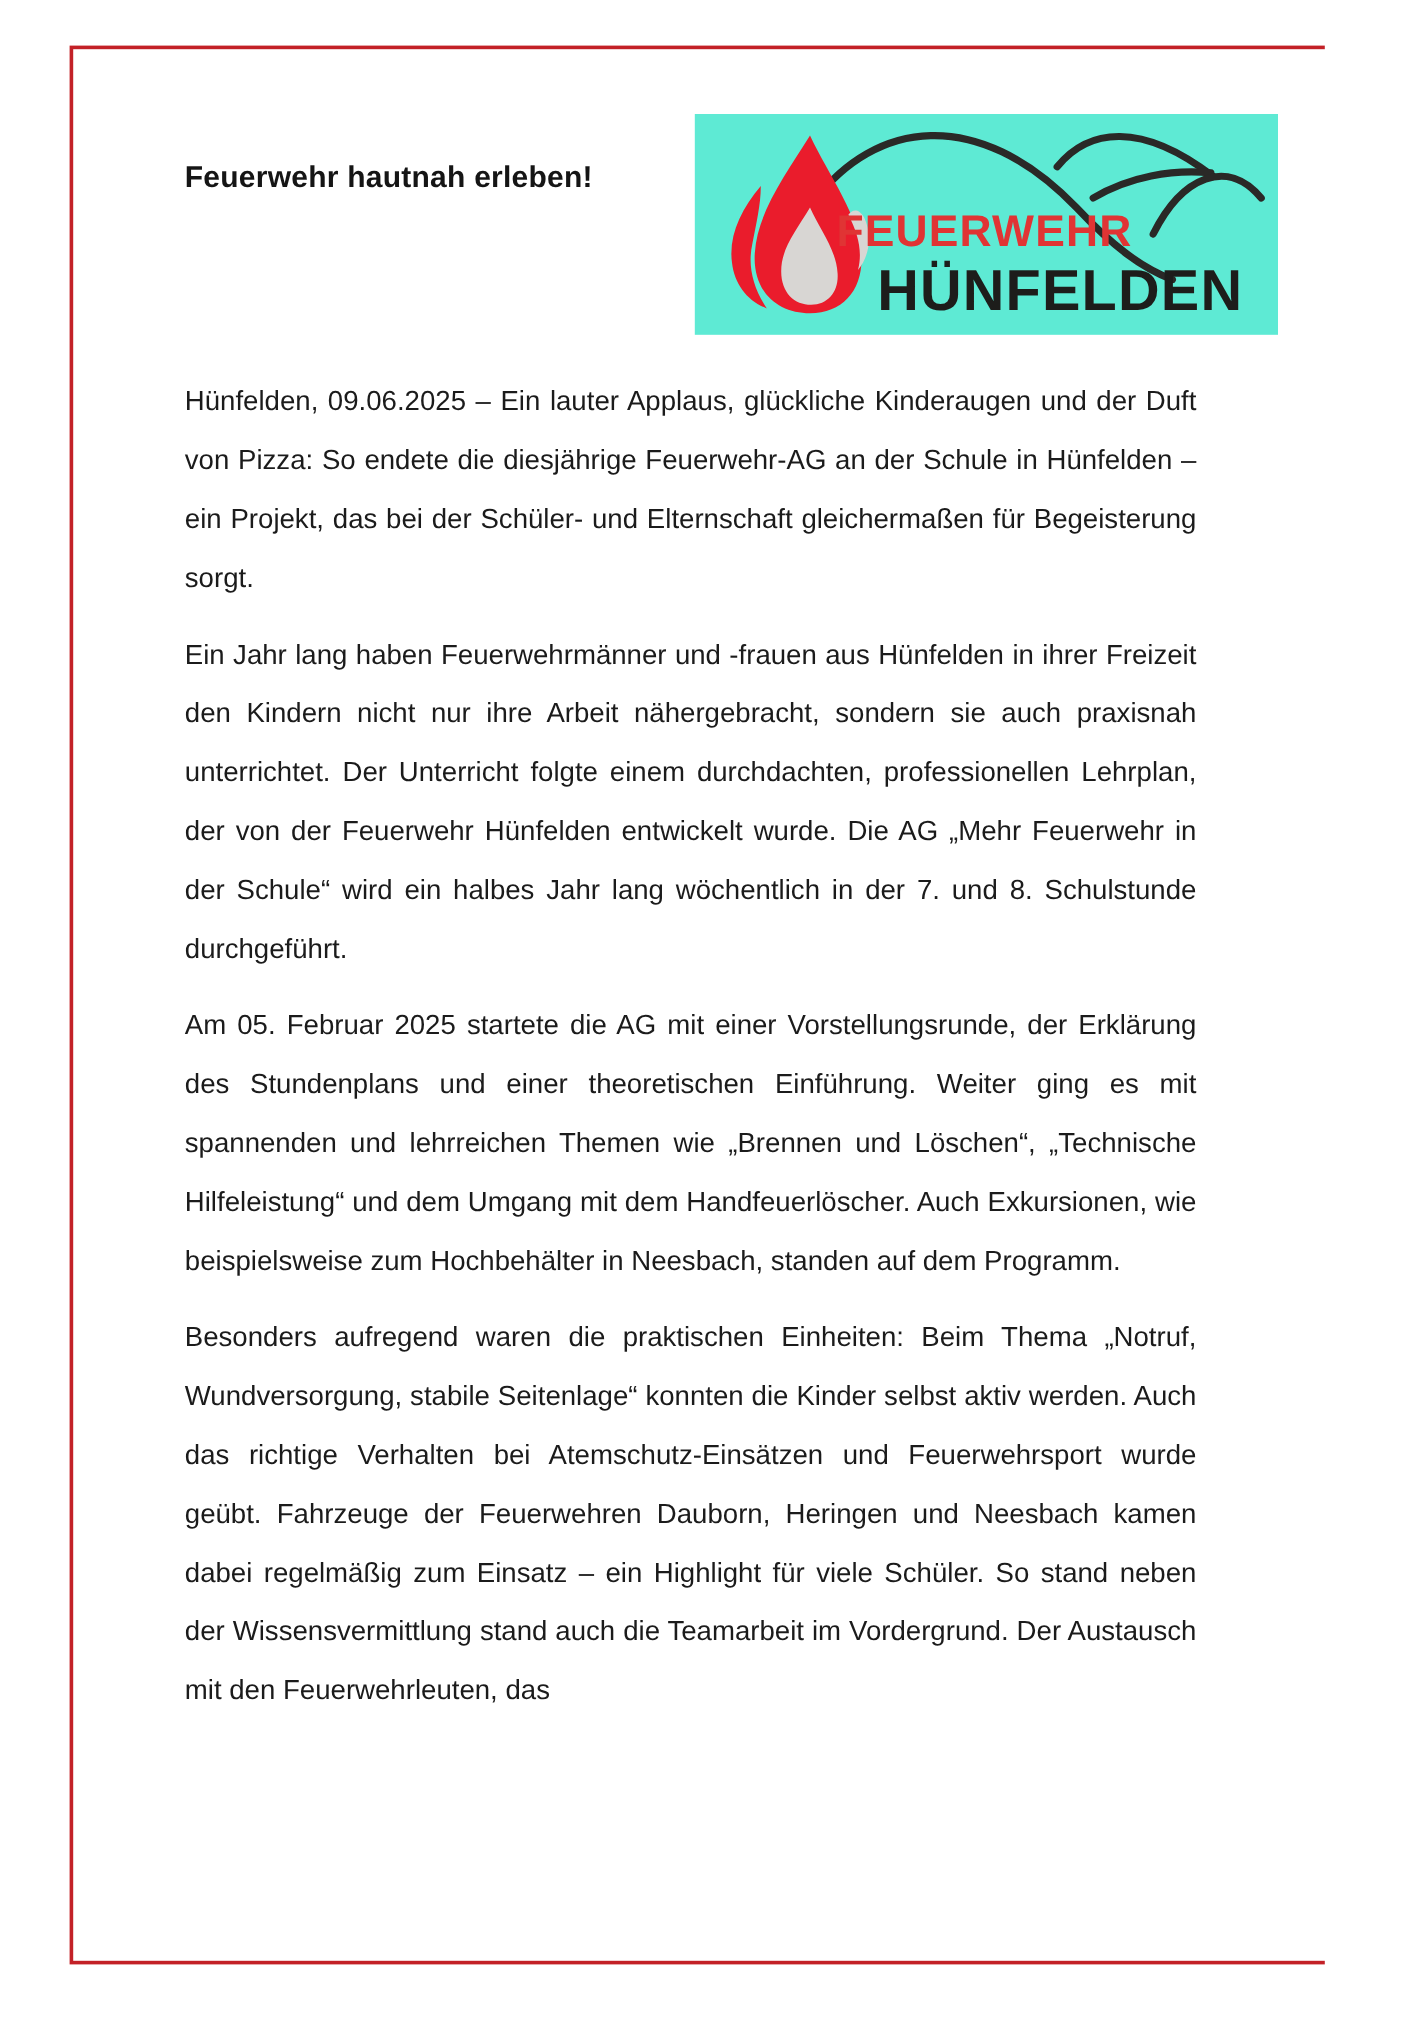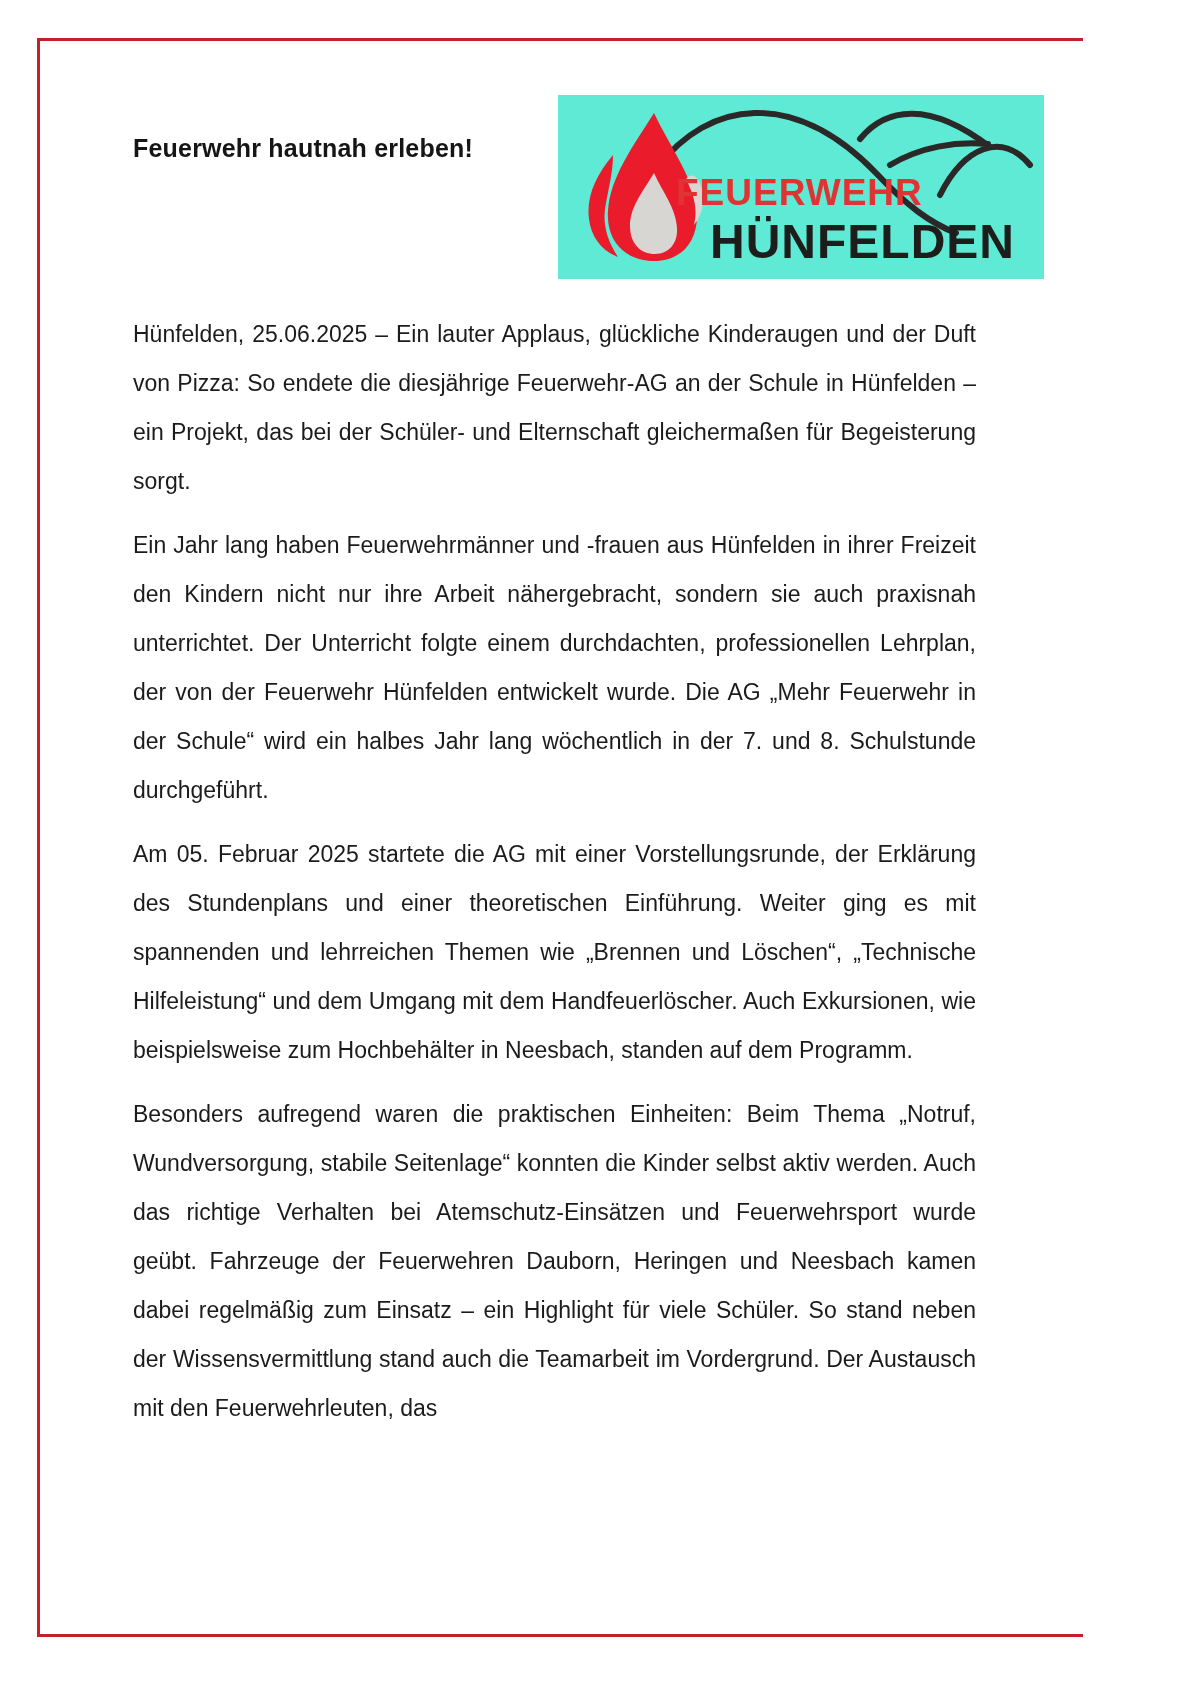--- a/index.html
+++ b/index.html
@@ -7,20 +7,21 @@
     padding: 0;
     background: #ffffff;
     font-family: "Liberation Sans", sans-serif;
   }
   .page {
     position: relative;
     width: 1083px;
     height: 1683px;
     background: #ffffff;
     overflow: hidden;
+    margin-left: 21px;
   }
   .page-border {
     position: absolute;
     left: 37px;
     top: 38px;
     width: 1119px;
     height: 1599px;
     border: 3px solid #c32127;
     box-sizing: border-box;
     pointer-events: none;
@@ -103,19 +104,19 @@
           C 146,118 148,100 141,86
           C 136,78 131,80 128,84 Z"></path>
       </g>
 
       <text x="118" y="110" font-family="Liberation Sans, sans-serif" font-weight="bold" font-size="37" letter-spacing="1" fill="#e03434">FEUERWEHR</text>
       <text x="152" y="163" font-family="Liberation Sans, sans-serif" font-weight="bold" font-size="48" letter-spacing="1" fill="#1d1d1b">HÜNFELDEN</text>
     </svg>
   </div>
 
   <div class="article">
-    <p>Hünfelden, 25.06.2025 – Ein lauter Applaus, glückliche Kinderaugen und der Duft von Pizza: So endete die diesjährige Feuerwehr-AG an der Schule in Hünfelden – ein Projekt, das bei der Schüler- und Elternschaft gleichermaßen für Begeisterung sorgt.</p>
+    <p>Hünfelden, 09.06.2025 – Ein lauter Applaus, glückliche Kinderaugen und der Duft von Pizza: So endete die diesjährige Feuerwehr-AG an der Schule in Hünfelden – ein Projekt, das bei der Schüler- und Elternschaft gleichermaßen für Begeisterung sorgt.</p>
     <p>Ein Jahr lang haben Feuerwehrmänner und -frauen aus Hünfelden in ihrer Freizeit den Kindern nicht nur ihre Arbeit nähergebracht, sondern sie auch praxisnah unterrichtet. Der Unterricht folgte einem durchdachten, professionellen Lehrplan, der von der Feuerwehr Hünfelden entwickelt wurde. Die AG „Mehr Feuerwehr in der Schule“ wird ein halbes Jahr lang wöchentlich in der 7. und 8. Schulstunde durchgeführt.</p>
     <p>Am 05. Februar 2025 startete die AG mit einer Vorstellungsrunde, der Erklärung des Stundenplans und einer theoretischen Einführung. Weiter ging es mit spannenden und lehrreichen Themen wie „Brennen und Löschen“, „Technische Hilfeleistung“ und dem Umgang mit dem Handfeuerlöscher. Auch Exkursionen, wie beispielsweise zum Hochbehälter in Neesbach, standen auf dem Programm.</p>
     <p>Besonders aufregend waren die praktischen Einheiten: Beim Thema „Notruf, Wundversorgung, stabile Seitenlage“ konnten die Kinder selbst aktiv werden. Auch das richtige Verhalten bei Atemschutz-Einsätzen und Feuerwehrsport wurde geübt. Fahrzeuge der Feuerwehren Dauborn, Heringen und Neesbach kamen dabei regelmäßig zum Einsatz – ein Highlight für viele Schüler. So stand neben der Wissensvermittlung stand auch die Teamarbeit im Vordergrund. Der Austausch mit den Feuerwehrleuten, das</p>
   </div>
 
 </div>
 
 </body></html>

